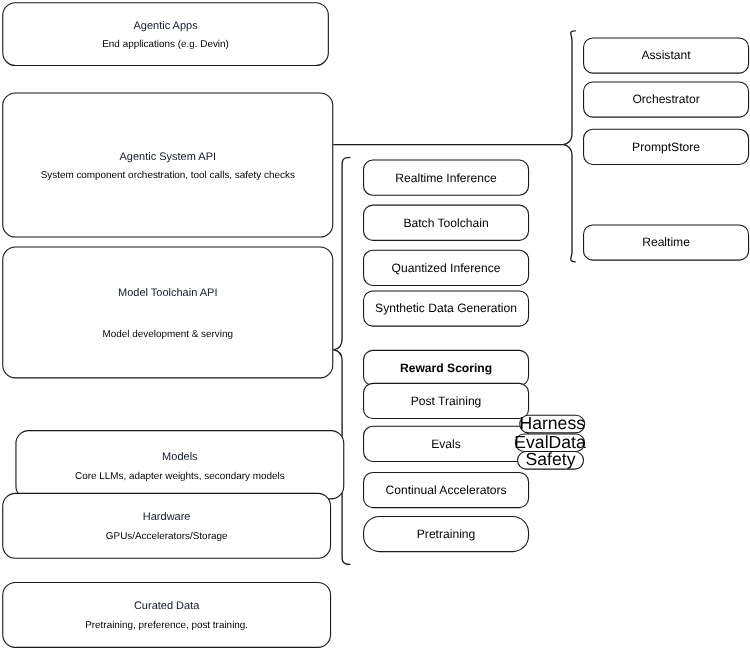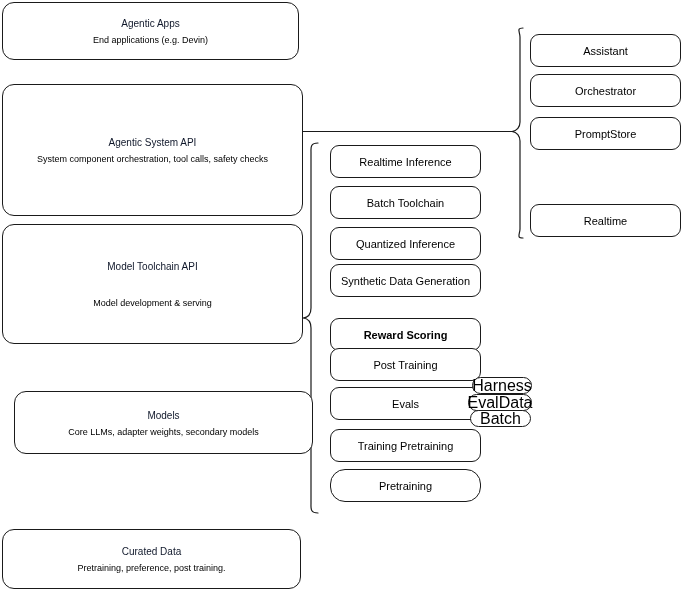--- a/index.html
+++ b/index.html
@@ -149,38 +149,42 @@
   <div class="stack-box" style="left:2px;top:224px;width:301px;height:120px;gap:20px;">
     <div class="stack-title">Model Toolchain API</div>
     <div class="stack-sub">Model development &amp; serving</div>
   </div>
 
   <div class="stack-box" style="left:2px;top:391px;width:299px;height:63px;margin-left:12px;">
     <div class="stack-title">Models</div>
     <div class="stack-sub">Core LLMs, adapter weights, secondary models</div>
   </div>
 
+  <div class="stack-box" style="left:2px;top:448px;width:299px;height:60px;">
+    <div class="stack-title">Hardware</div>
+    <div class="stack-sub">GPUs/Accelerators/Storage</div>
+  </div>
 
   <div class="stack-box" style="left:2px;top:529px;width:299px;height:60px;">
     <div class="stack-title">Curated Data</div>
     <div class="stack-sub">Pretraining, preference, post training.</div>
   </div>
 
   <div class="cap-box" style="top:145px;">Realtime Inference</div>
   <div class="cap-box" style="top:186px;">Batch Toolchain</div>
   <div class="cap-box" style="top:227px;">Quantized Inference</div>
   <div class="cap-box" style="top:264px;">Synthetic Data Generation</div>
   <div class="cap-box" style="top:318px;font-weight:bold;">Reward Scoring</div>
   <div class="cap-box" style="top:348px;">Post Training</div>
   <div class="cap-box" style="top:387px;">Evals</div>
-  <div class="cap-box" style="top:429px;">Training Pretraining</div>
+  <div class="cap-box" style="top:429px;">Continual Accelerators</div>
   <div class="cap-box" style="top:469px;border-radius:15px;">Pretraining</div>
 
   <div class="pill" style="left:472px;top:377px;width:60px;">Harness</div>
   <div class="pill" style="left:468px;top:394px;width:64px;">EvalData</div>
-  <div class="pill" style="left:470px;top:410px;width:61px;">Batch</div>
+  <div class="pill" style="left:470px;top:410px;width:61px;">Safety</div>
 
   <div class="comp-box" style="top:34px;">Assistant</div>
   <div class="comp-box" style="top:74px;">Orchestrator</div>
   <div class="comp-box" style="top:117px;">PromptStore</div>
   <div class="comp-box" style="top:204px;">Realtime</div>
 
 </div>
 
 </body></html>

